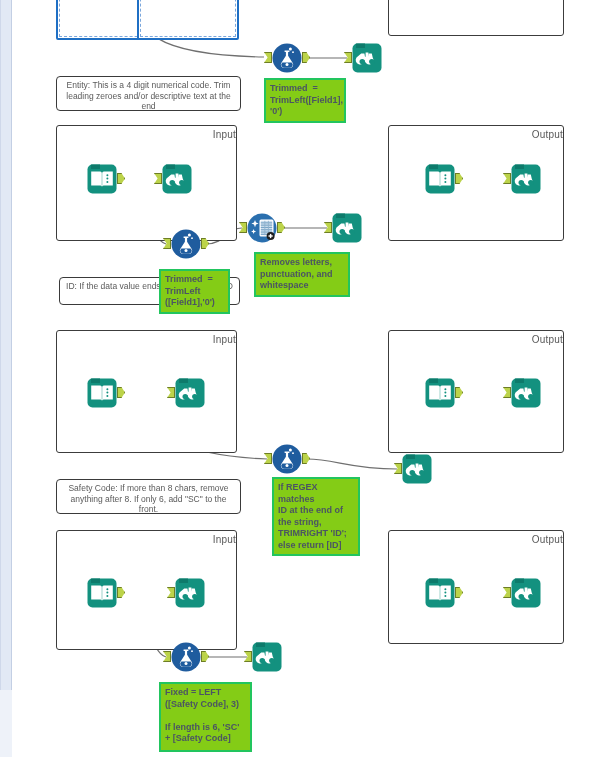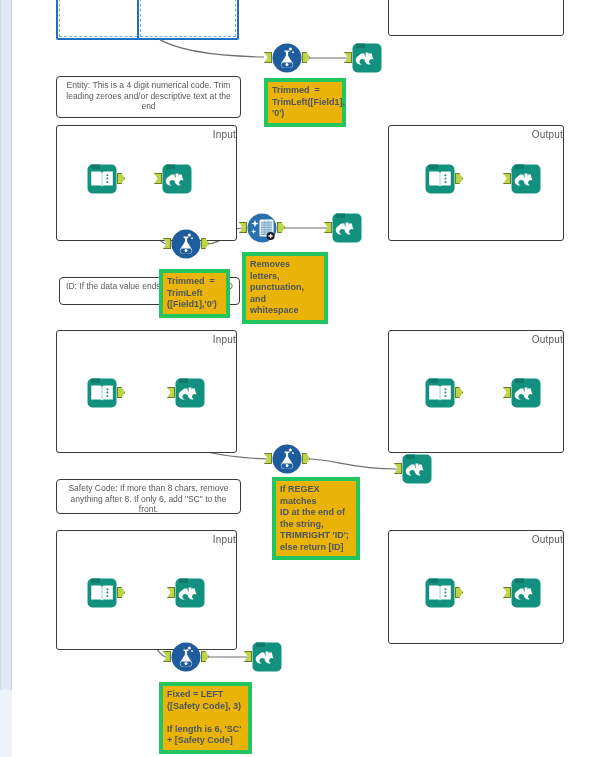--- a/index.html
+++ b/index.html
@@ -56,22 +56,22 @@
     font-size:8.5px;
     line-height:10.5px;
     color:#5a5a5a;
     text-align:center;
     padding:3px 4px;
     white-space:pre-wrap;
     font-family:"Liberation Sans", sans-serif;
   }
   .annot{
     position:absolute;
-    background:#eab308;
-    border:4px solid #22c55e;
+    background:#84cc16;
+    border:2px solid #22c55e;
     box-sizing:border-box;
     font-size:9px;
     line-height:11.5px;
     color:#4b5563;
     text-align:left;
     padding:3px 4px;
     white-space:pre-wrap;
     font-family:"Liberation Sans", sans-serif;
     font-weight:600;
   }
@@ -403,33 +403,33 @@
           <path d="M10.2 11.5 h3.2 l.6 3.2 h3.0 l.6 -3.2 h3.2 l.9 4.0 a4.4 4.4 0 1 1 -8.0 2.6 h-.2 a4.4 4.4 0 1 1 -8.0 -2.6 Z" fill="#ffffff"></path>
           <circle cx="11.2" cy="19.6" r="2.7" fill="#13917f"></circle>
           <circle cx="20.8" cy="19.6" r="2.7" fill="#13917f"></circle>
           <rect x="14.6" y="10.5" width="2.8" height="5.4" fill="#ffffff"></rect>
         </svg>
         <div class="anchor in" style="left: -7px; top: 10px;"></div>
       </div>
     </div>
 
   <div id="comments-layer">
-      <div class="comment" style="left: 56px; top: 76px; width: 185px; height: 42px;"><span>Entity: This is a 4 digit numerical code. Trim leading zeroes and/or descriptive text at the end</span></div>
+      <div class="comment" style="left: 56px; top: 76px; width: 185px; height: 35px;"><span>Entity: This is a 4 digit numerical code. Trim leading zeroes and/or descriptive text at the end</span></div>
       <div class="comment" style="left: 59px; top: 277px; width: 181px; height: 28px;"><span>ID: If the data value ends                     the ID</span></div>
       <div class="comment" style="left: 56px; top: 479px; width: 185px; height: 35px;"><span>Safety Code: If more than 8 chars, remove anything after 8. If only 6, add "SC" to the front.</span></div>
     </div>
 
   <div id="annotations-layer">
       <div class="annot" style="left: 264px; top: 78px; width: 82px; min-height: 43px;"><span>Trimmed  =
 TrimLeft([Field1],
 '0')</span></div>
       <div class="annot" style="left: 159px; top: 269px; width: 71px; min-height: 42px;"><span>Trimmed  =
 TrimLeft
 ([Field1],'0')</span></div>
-      <div class="annot" style="left: 242px; top: 252px; width: 86px; min-height: 39px;"><span>Removes letters,
+      <div class="annot" style="left: 254px; top: 252px; width: 96px; min-height: 39px;"><span>Removes letters,
 punctuation, and
 whitespace</span></div>
       <div class="annot" style="left: 272px; top: 477px; width: 88px; min-height: 70px;"><span>If REGEX matches
 ID at the end of
 the string,
 TRIMRIGHT 'ID';
 else return [ID]</span></div>
       <div class="annot" style="left: 159px; top: 682px; width: 93px; min-height: 70px;"><span>Fixed = LEFT
 ([Safety Code], 3)
 

